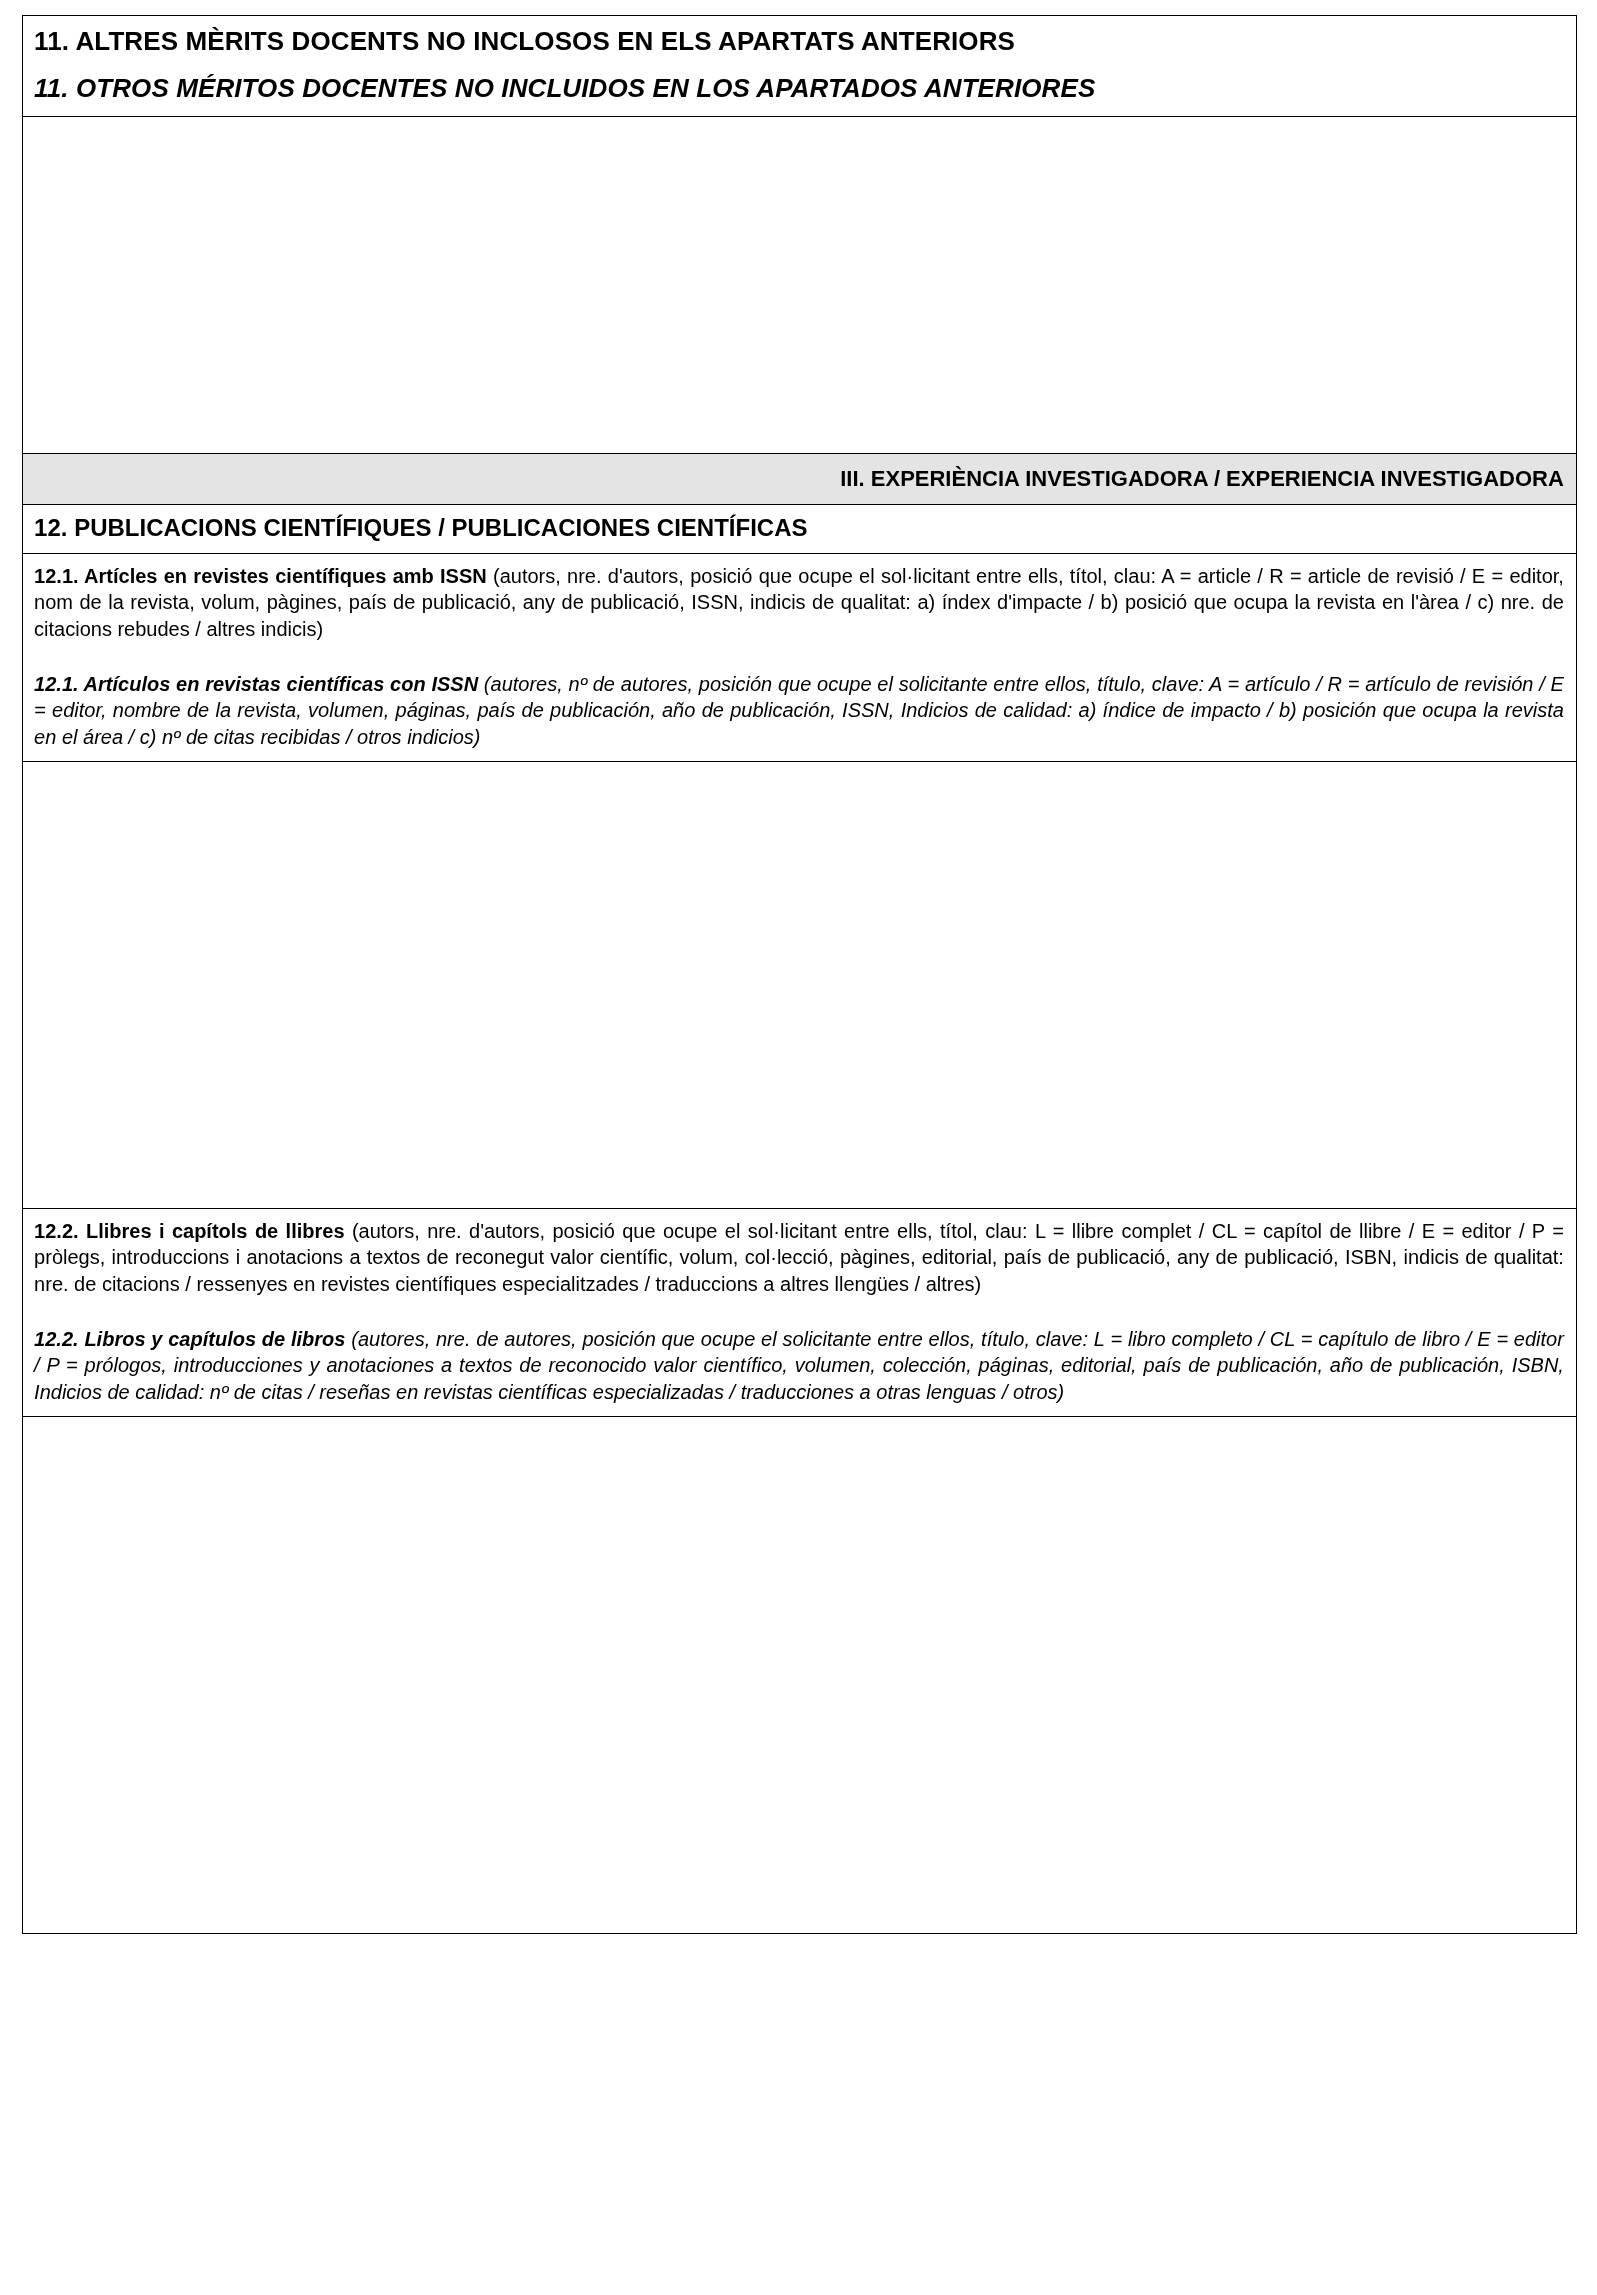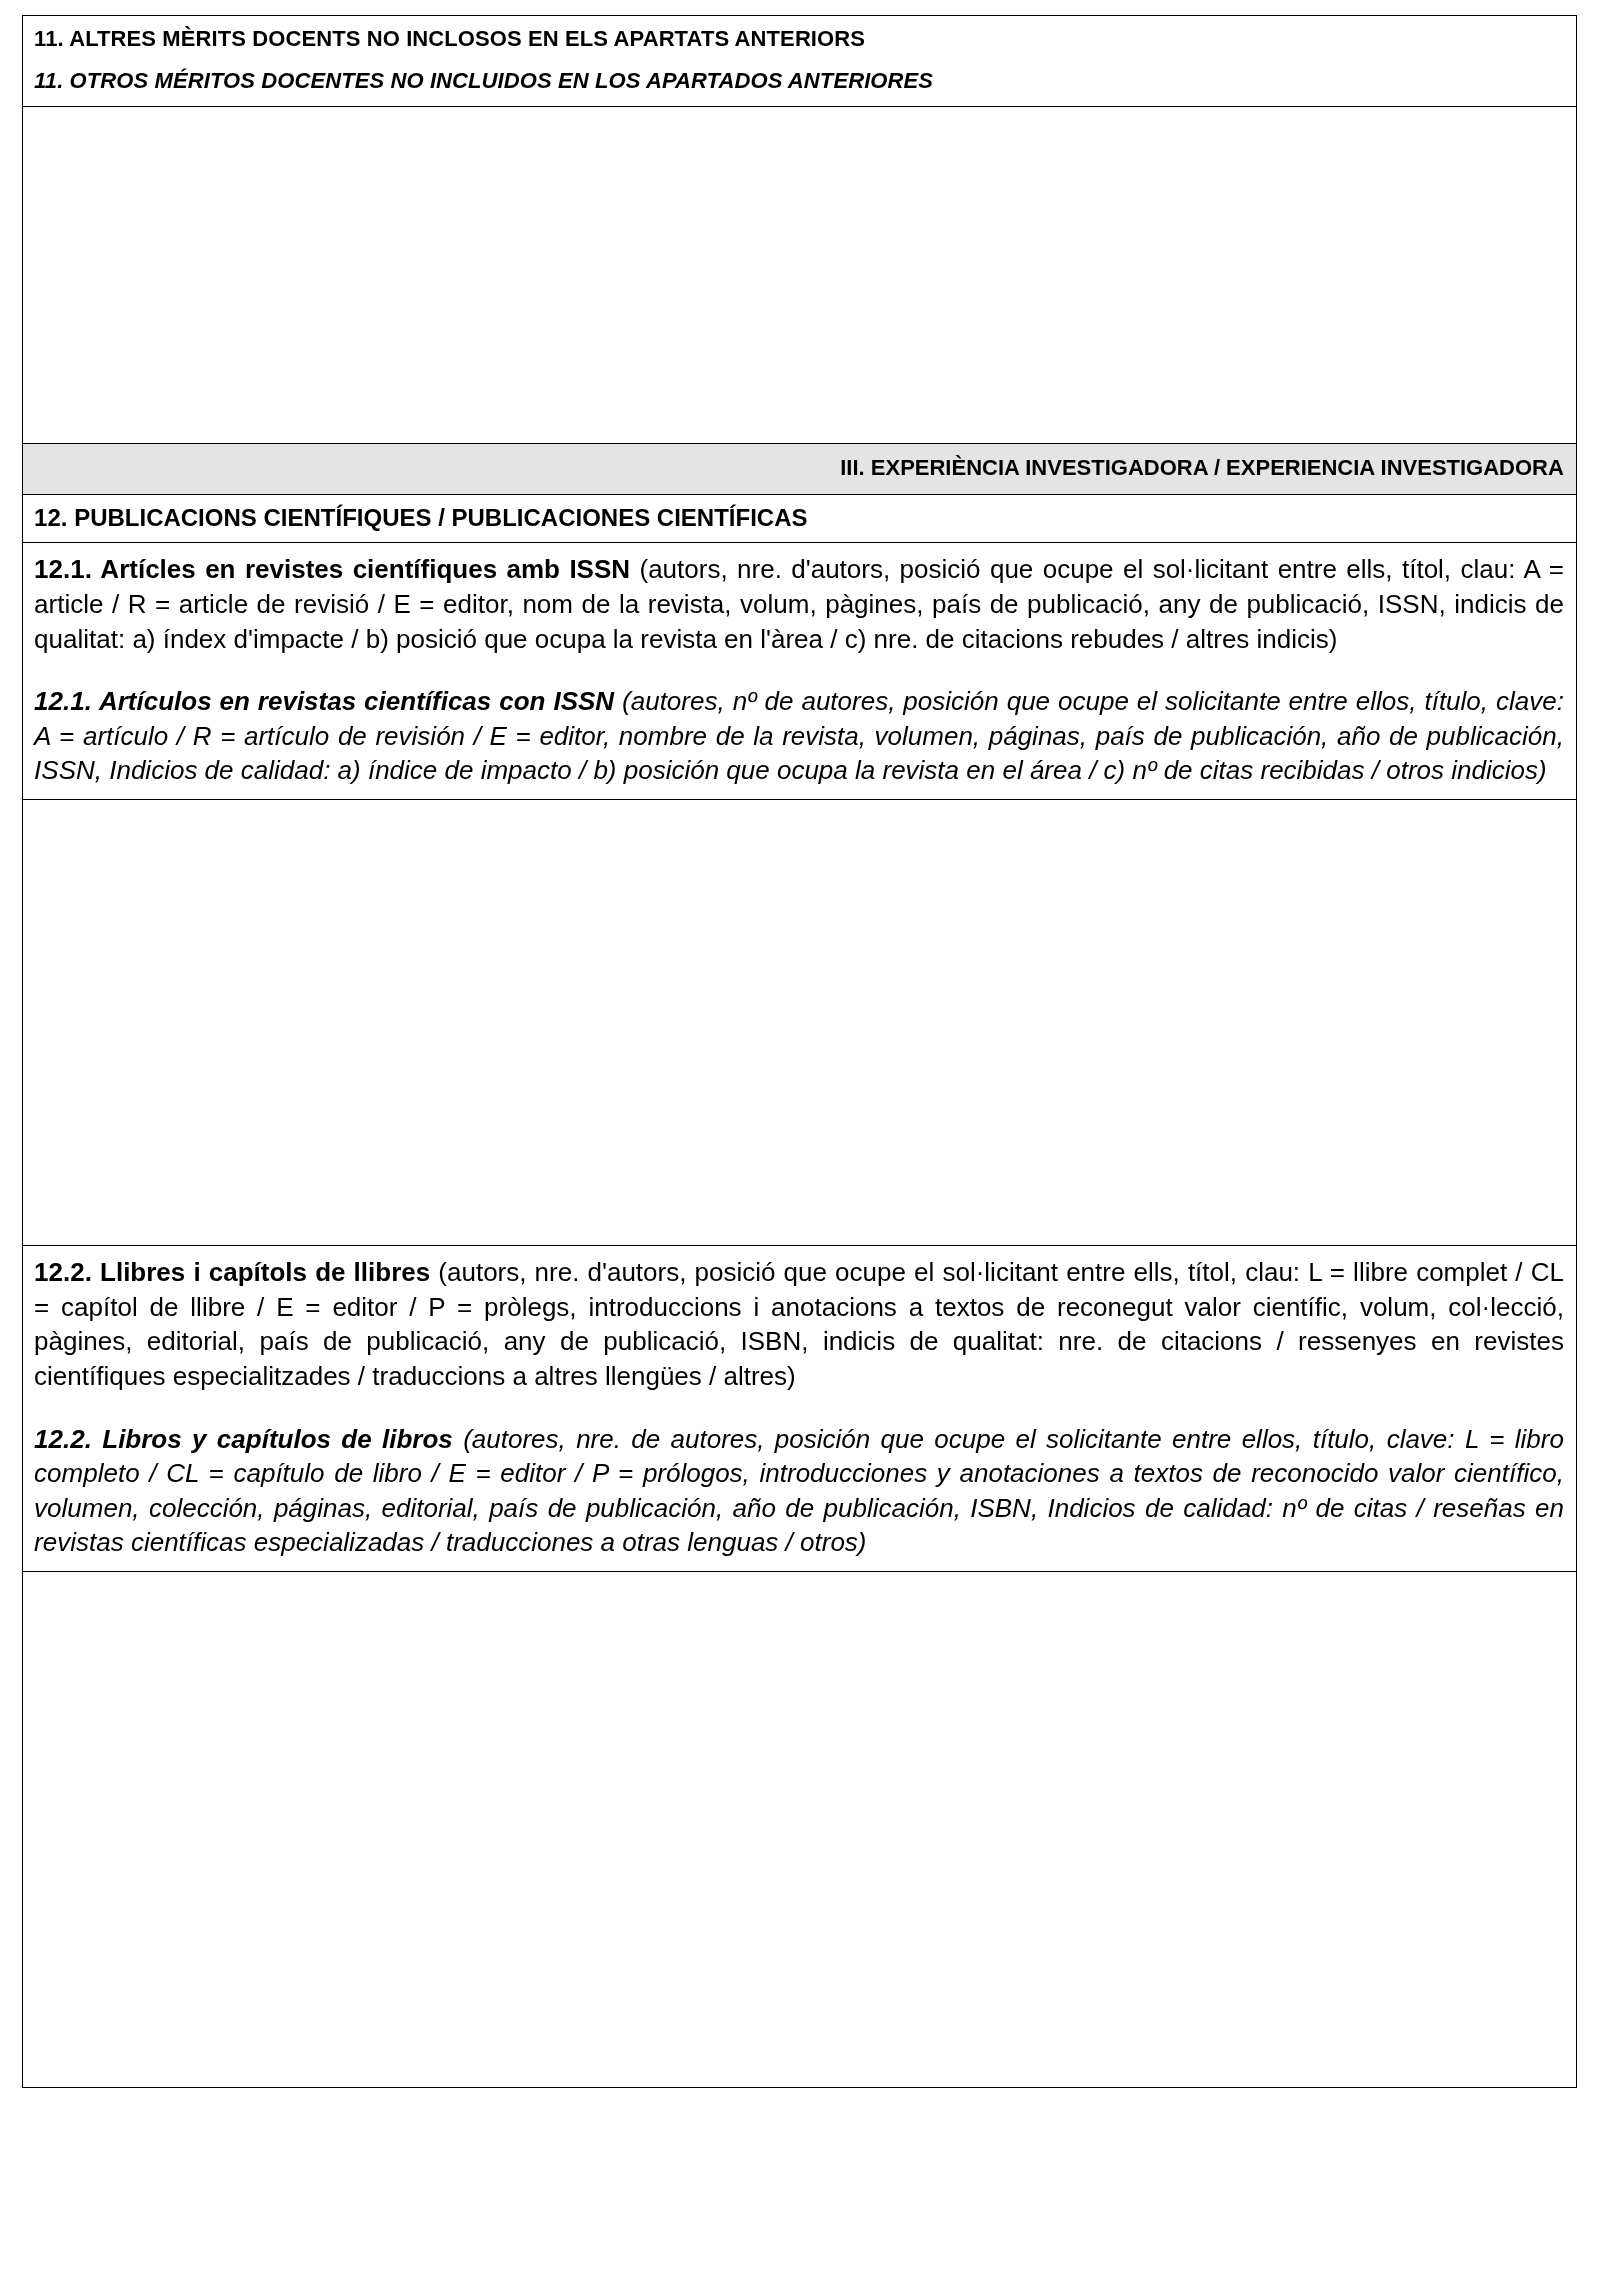--- a/index.html
+++ b/index.html
@@ -25,21 +25,21 @@
   }
   .doc-table td {
     border: 1.7px solid #000000;
     padding: 0;
     vertical-align: top;
   }
   .cell-pad {
     padding: 9px 11.6px 10.7px 11.6px;
   }
   .title-line {
-    font-size: 22px;
+    font-size: 26px;
     font-weight: bold;
     line-height: 1.30;
     letter-spacing: 0.1px;
   }
   .title-line.es {
     font-style: italic;
     margin-top: 13.2px;
   }
   .blank-area-1 {
     height: 316px;
@@ -53,21 +53,21 @@
   }
   .band-text {
     font-size: 22px;
     font-weight: bold;
   }
   .sub-head {
     font-size: 24px;
     font-weight: bold;
   }
   .para {
-    font-size: 26px;
+    font-size: 20px;
     line-height: 1.33;
     text-align: justify;
   }
   .para b {
     font-weight: bold;
   }
   .para.es {
     font-style: italic;
     margin-top: 28px;
   }

